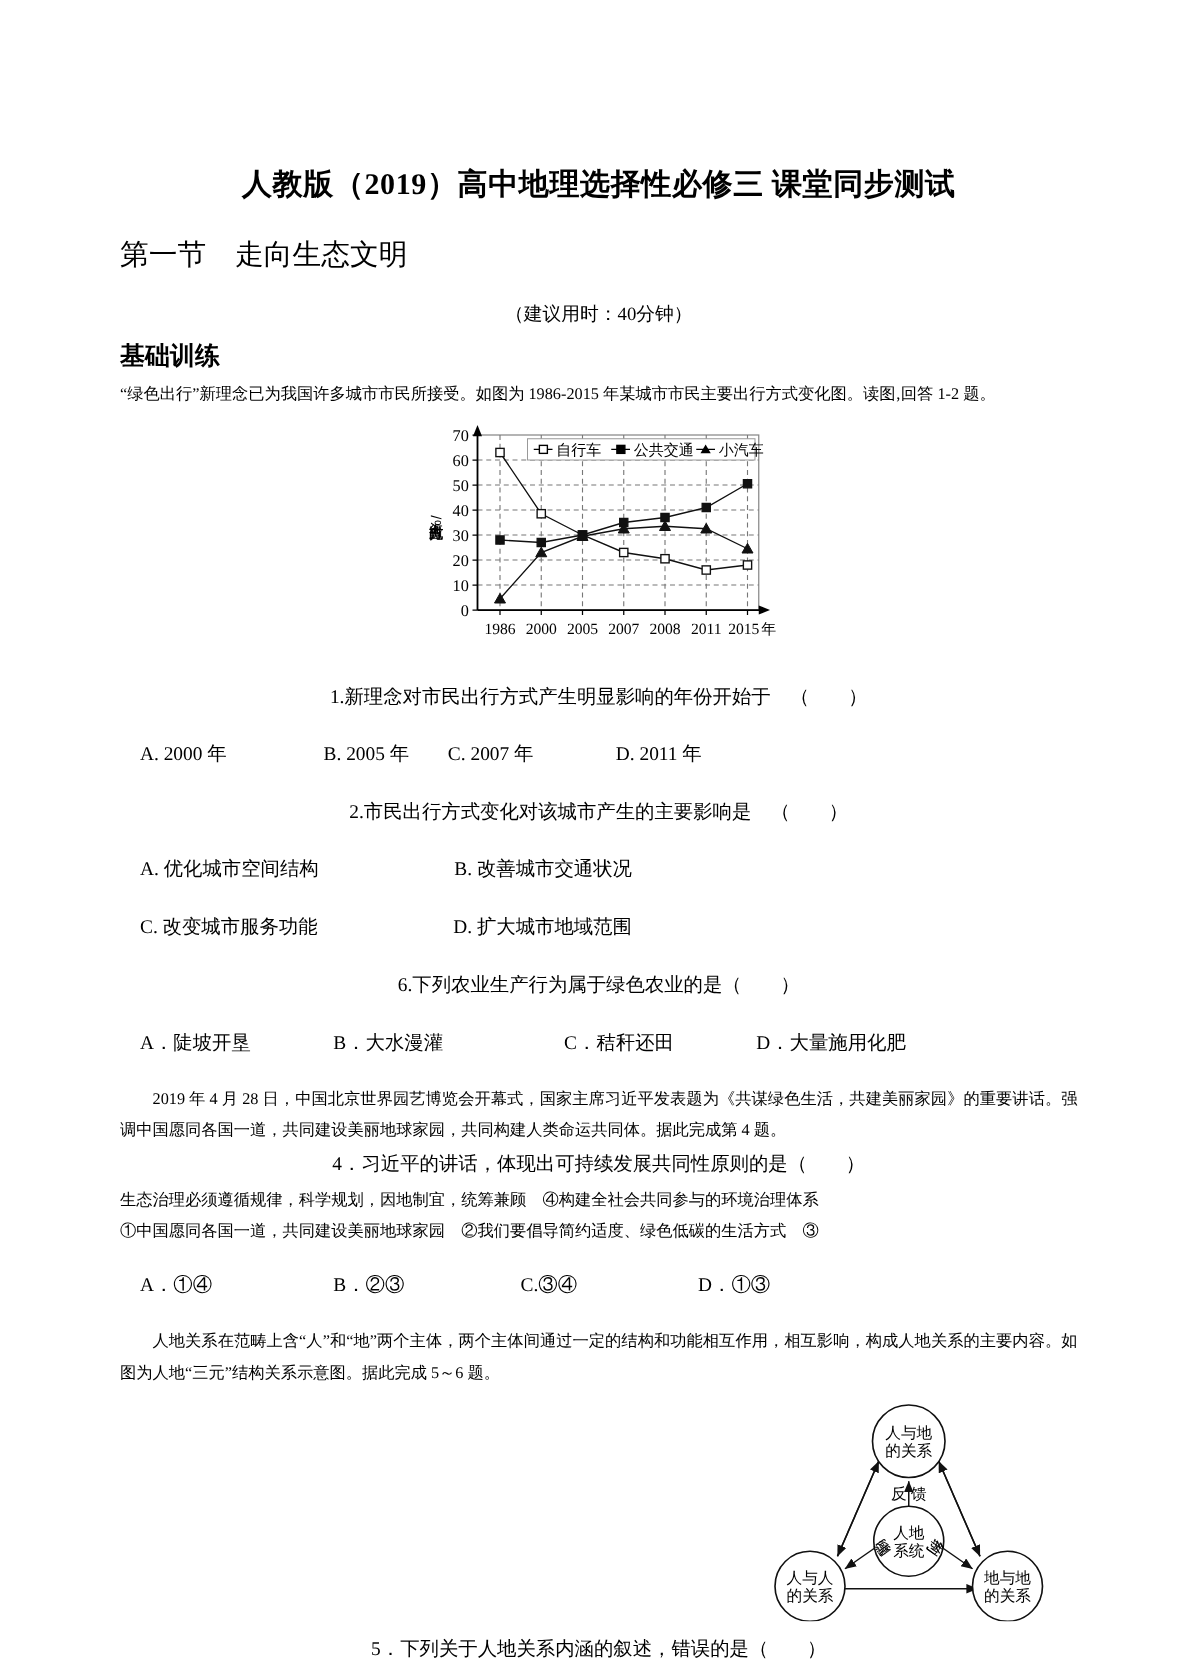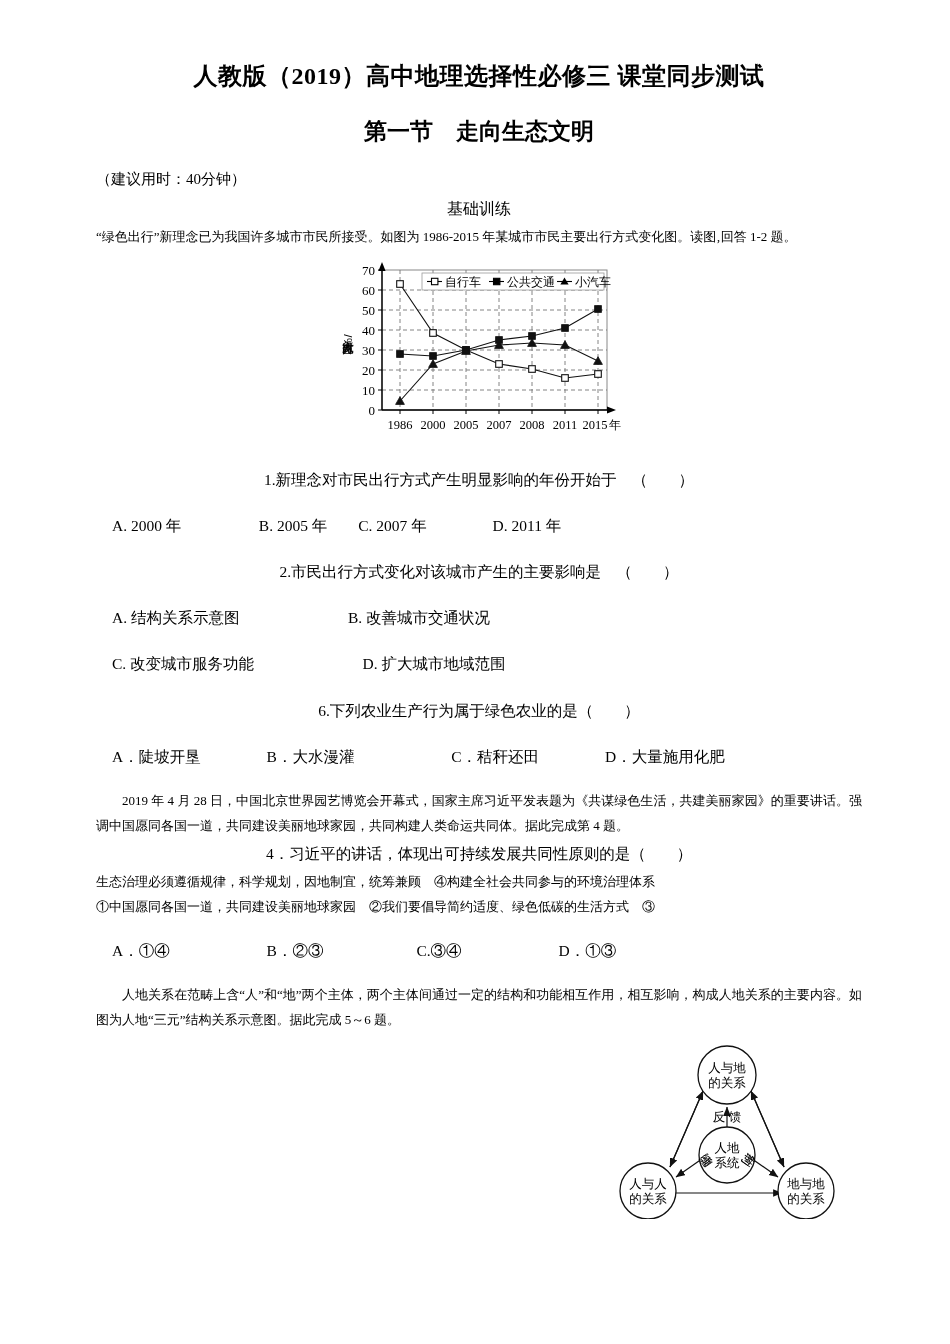--- a/index.html
+++ b/index.html
@@ -12,46 +12,46 @@
     height: 1344px;
     font-family: "Liberation Serif", "DejaVu Serif", serif;
     color: #000;
     position: relative;
     overflow: hidden;
   }
   .page {
     width: 950px;
     height: 1344px;
     box-sizing: border-box;
-    padding: 40px 88px 24px 96px;
+    padding: 112px 88px 24px 96px;
     position: relative;
   }
   .title-main {
     text-align: center;
     font-size: 24px;
     font-weight: bold;
     letter-spacing: 0.5px;
     margin: 18px 0 0 0;
     line-height: 1.5;
   }
   .title-sub {
-    text-align: center;
+    text-align: left;
     font-size: 23px;
-    font-weight: bold;
+    font-weight: normal;
     margin: 22px 0 0 0;
     line-height: 1.4;
   }
   .time-hint {
+    text-align: center;
     font-size: 15px;
     margin: 22px 0 0 0;
   }
   .section-head {
-    text-align: center;
-    font-size: 16px;
-    font-weight: normal;
+    font-size: 20px;
+    font-weight: bold;
     margin: 10px 0 4px 0;
   }
   .para {
     font-size: 13px;
     line-height: 1.95;
     text-align: justify;
     margin: 0;
   }
   .para.indent { text-indent: 2em; }
   .q-line {
@@ -230,21 +230,21 @@
           <text x="241" y="24" font-family="Liberation Sans, sans-serif" font-size="12" fill="#000">小汽车</text>
         </g>
       </svg>
     </div>
   </div>
 
   <p class="q-line">1.新理念对市民出行方式产生明显影响的年份开始于　（　　）</p>
   <p class="opts">A. 2000 年　　　　　B. 2005 年　　C. 2007 年　　　　 D. 2011 年</p>
 
   <p class="q-line">2.市民出行方式变化对该城市产生的主要影响是　（　　）</p>
-  <p class="opts">A. 结构关系示意图　　　　　　　B. 改善城市交通状况</p>
+  <p class="opts">A. 优化城市空间结构　　　　　　　B. 改善城市交通状况</p>
   <p class="opts">C. 改变城市服务功能　　　　　　　D. 扩大城市地域范围</p>
 
   <p class="q-line">6.下列农业生产行为属于绿色农业的是（　　）</p>
   <p class="opts">A．陡坡开垦　　　　 B．大水漫灌　　　　　　 C．秸秆还田　　　　 D．大量施用化肥</p>
 
   <p class="para indent">2019 年 4 月 28 日，中国北京世界园艺博览会开幕式，国家主席习近平发表题为《共谋绿色生活，共建美丽家园》的重要讲话。强调中国愿同各国一道，共同建设美丽地球家园，共同构建人类命运共同体。据此完成第 4 题。</p>
 
   <p class="q-line">4．习近平的讲话，体现出可持续发展共同性原则的是（　　）</p>
   <p class="para">生态治理必须遵循规律，科学规划，因地制宜，统筹兼顾　④构建全社会共同参与的环境治理体系</p>
   <p class="para">①中国愿同各国一道，共同建设美丽地球家园　②我们要倡导简约适度、绿色低碳的生活方式　③</p>
@@ -293,14 +293,15 @@
 
         <text x="135" y="80" text-anchor="middle" font-family="Liberation Sans, sans-serif" font-size="12.5" fill="#000">反 馈</text>
 
         <text x="101" y="128" text-anchor="middle" font-family="Liberation Sans, sans-serif" font-size="12" fill="#000" transform="rotate(-125 101 128)" writing-mode="tb">影响</text>
 
         <text x="169" y="128" text-anchor="middle" font-family="Liberation Sans, sans-serif" font-size="12" fill="#000" transform="rotate(125 169 128)" writing-mode="tb">制约</text>
       </svg>
     </div>
   </div>
 
+  <p class="q-line">5．下列关于人地关系内涵的叙述，错误的是（　　）</p>
 
 </div>
 
 </body></html>

